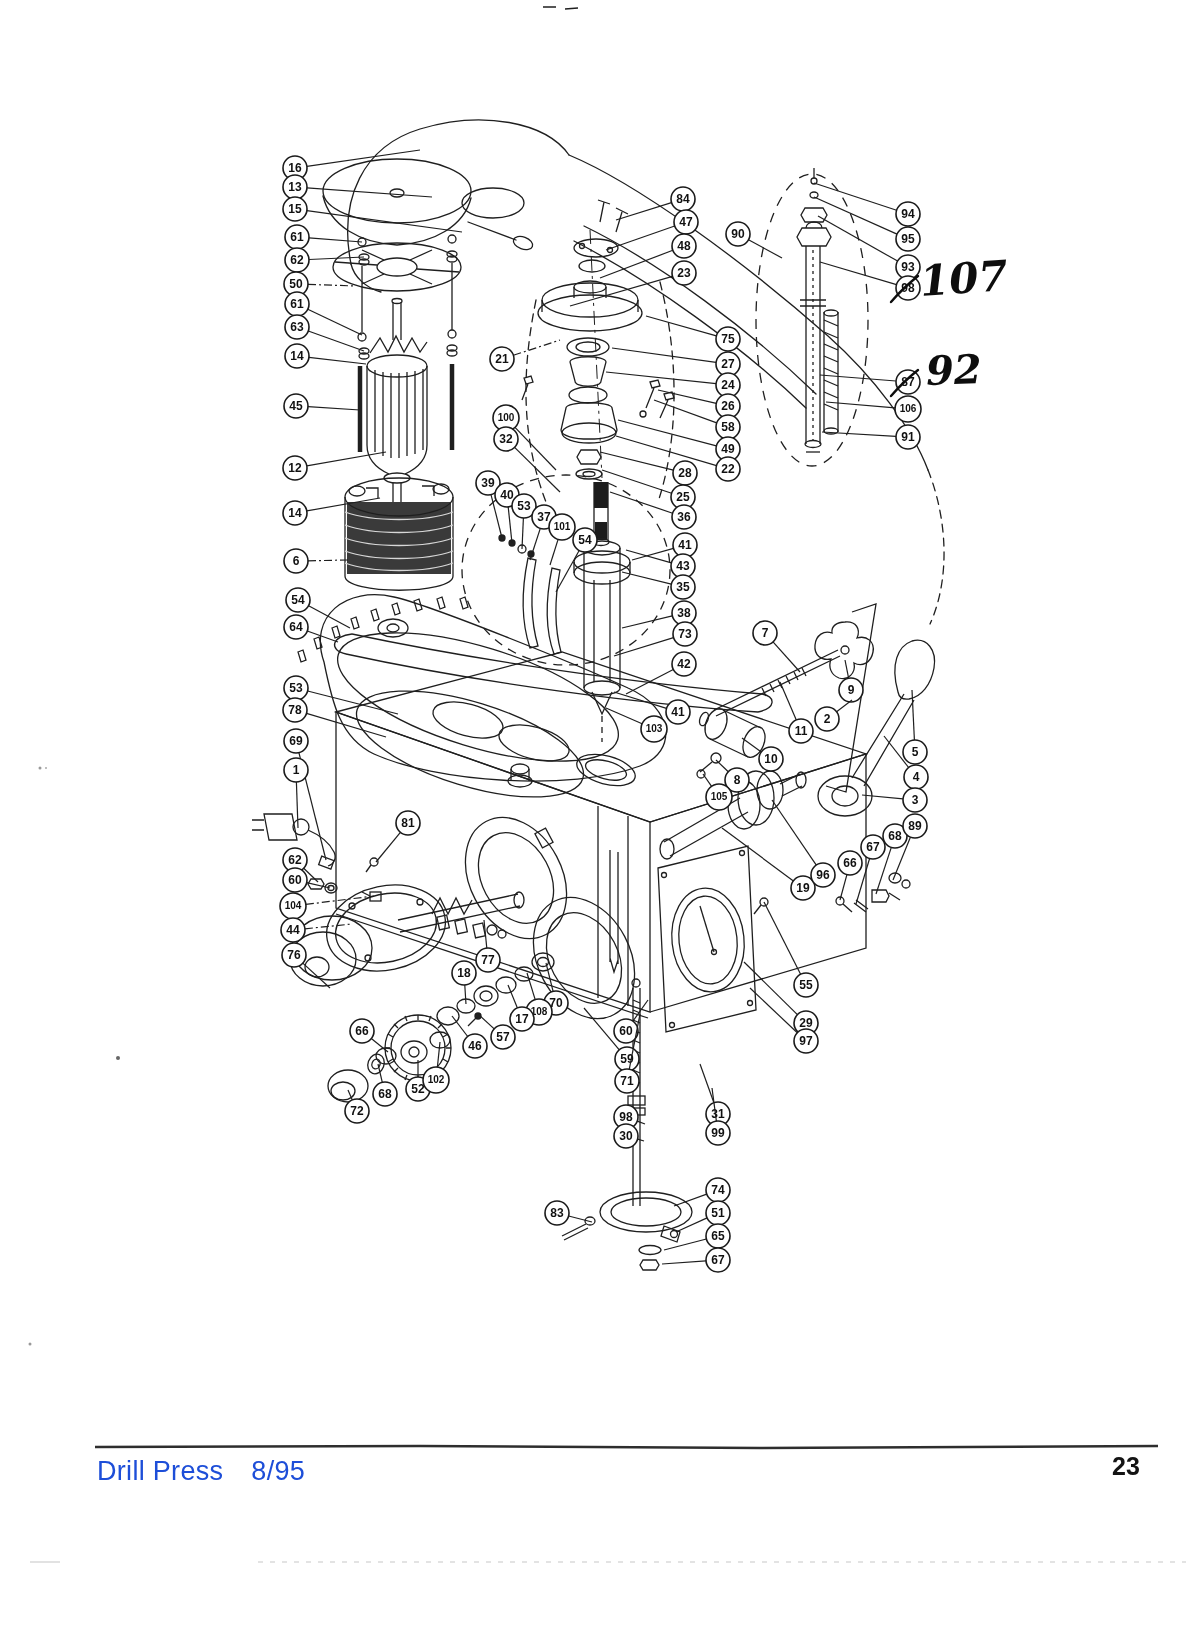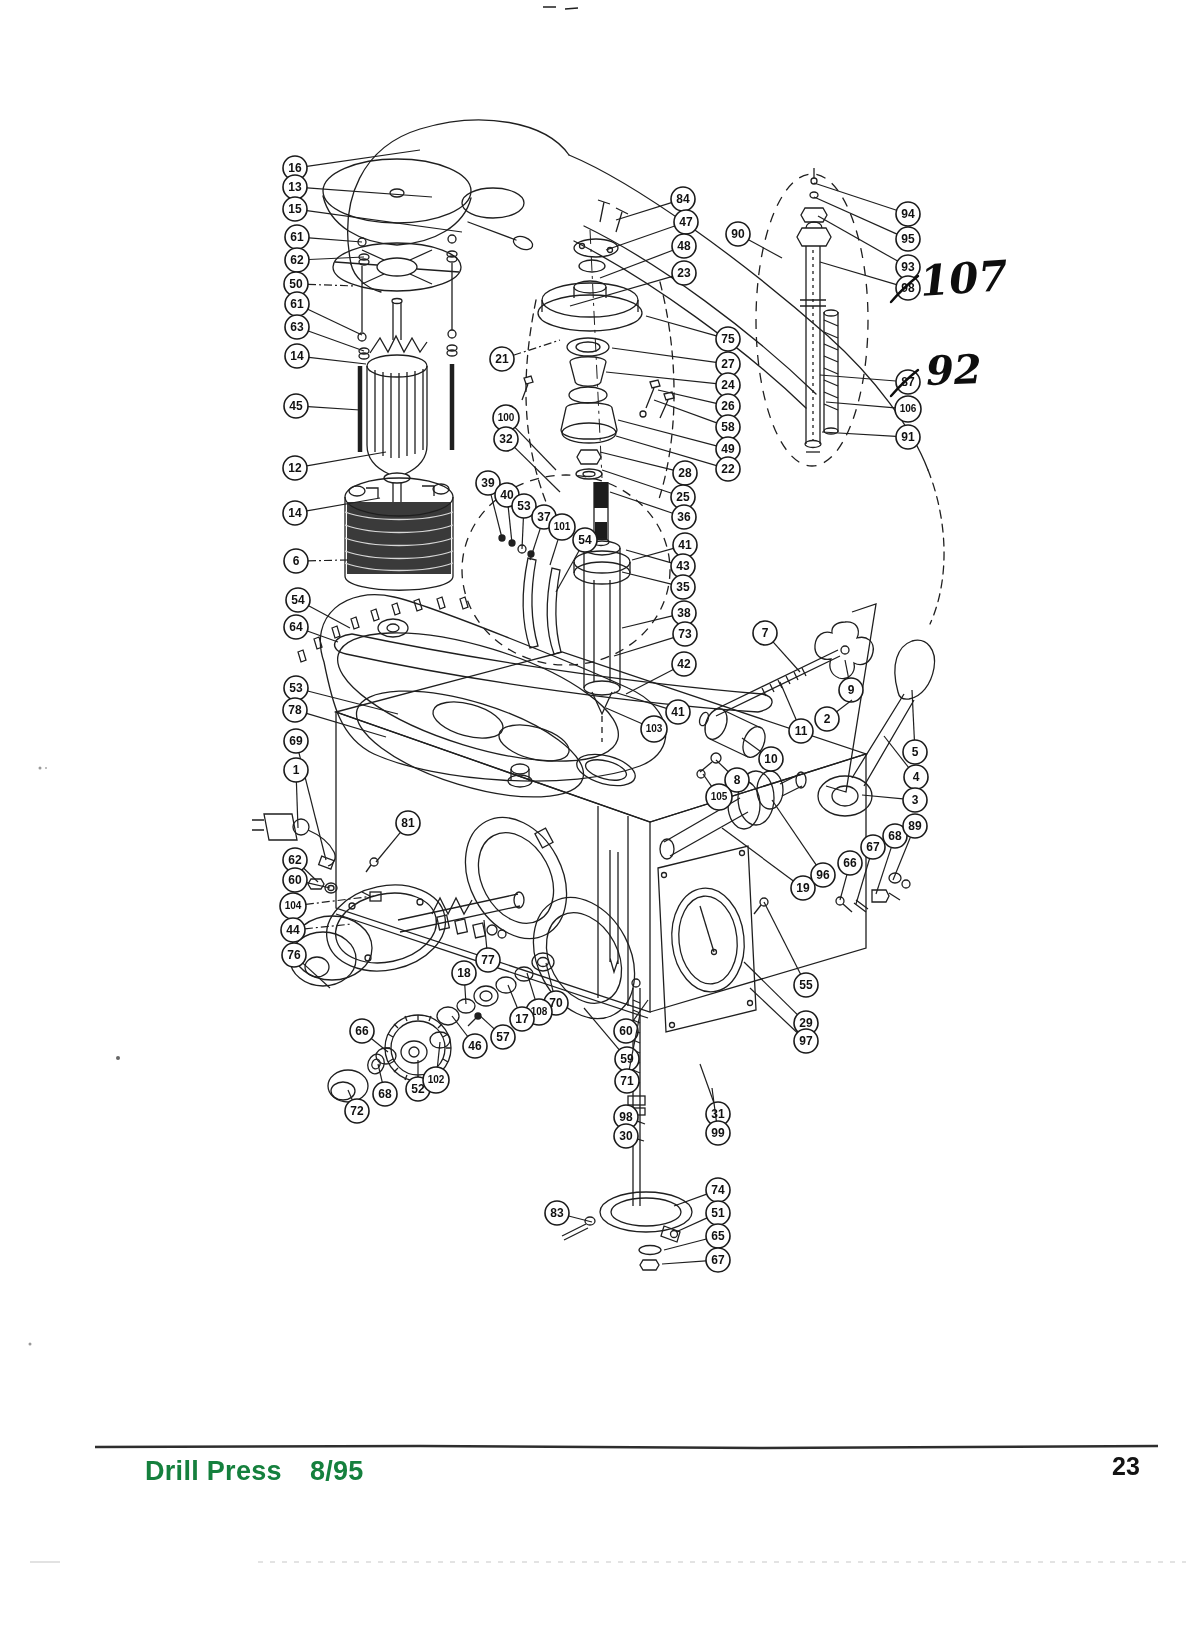--- a/index.html
+++ b/index.html
@@ -1,20 +1,20 @@
 <!DOCTYPE html>
 <html><head>
 <meta charset="utf-8">
 <style>
   html,body{margin:0;padding:0;background:#ffffff;}
   .page{position:relative;width:1200px;height:1650px;background:#fff;overflow:hidden;
         font-family:"Liberation Sans",sans-serif;}
   #diagram-svg{position:absolute;top:0;left:0;}
-  .footer-left{position:absolute;left:97px;top:1456px;font-size:27px;font-weight:700;
-               color:#15803d;letter-spacing:.3px;margin-left:48px;}
+  .footer-left{position:absolute;left:97px;top:1456px;font-size:27px;font-weight:400;
+               color:#1d4ed8;letter-spacing:.3px;}
   .footer-left .date{margin-left:28px;}
   .page-num{position:absolute;left:1112px;top:1452px;font-size:25px;font-weight:700;color:#141414;}
   .handwritten{position:absolute;font-family:"DejaVu Serif",serif;font-style:italic;
                font-weight:700;color:#0d0d0d;line-height:1;white-space:nowrap;}
 </style>
 </head>
 <body>
 
 <div class="page">
 

